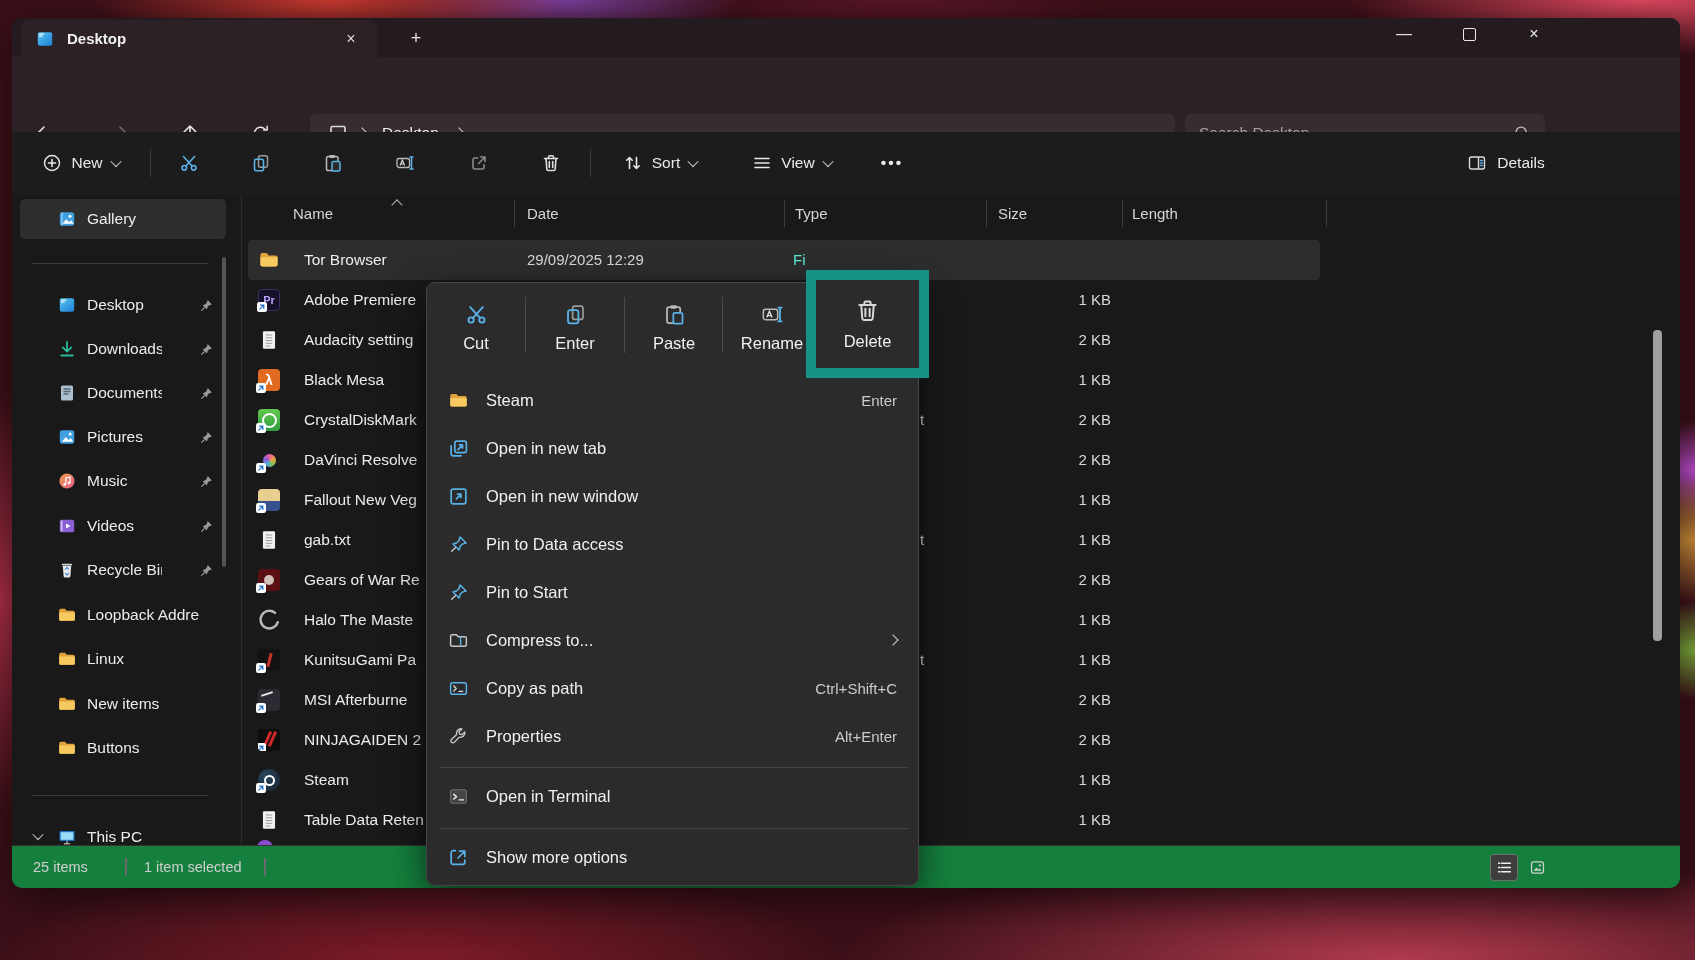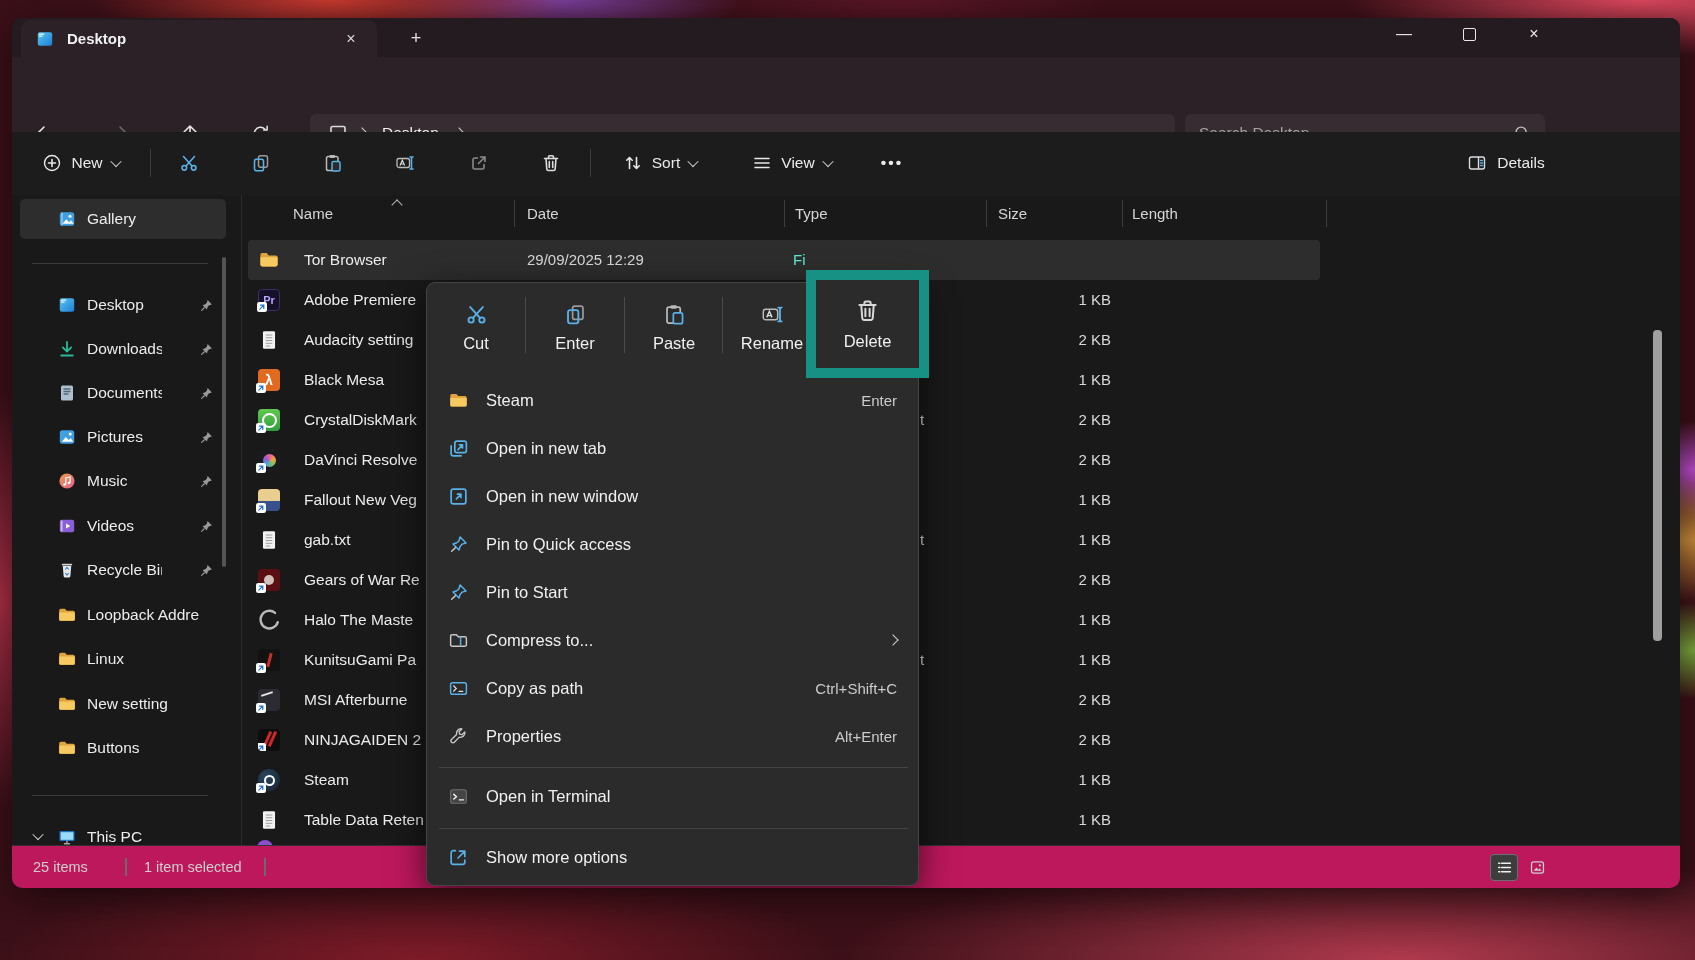--- a/index.html
+++ b/index.html
@@ -90,21 +90,21 @@
   .tile-msi em{position:absolute;left:3px;top:4px;width:12px;height:2px;background:#e8e8e8;transform:rotate(-18deg)}
   .tile-ng{background:#0d0d0d;overflow:hidden}
   .tile-ng i,.tile-ng em{position:absolute;width:3px;height:16px;background:#d02828;transform:rotate(24deg);display:block}
   .tile-ng i{left:8px;top:2px}.tile-ng em{left:13px;top:2px}
   .tile-steam{background:radial-gradient(circle at 35% 35%,#2a475e,#16202c);border-radius:50%}
   .tile-steam i{width:7px;height:7px;border:2px solid #fff;border-radius:50%;display:block}
   .tile-txt{background:transparent}
   #list-sb{position:absolute;left:1641px;top:312px;width:9px;height:311px;background:#9f9f9f;border-radius:4px;z-index:4}
   #partial-icon{position:absolute;left:245px;top:822px;width:16px;height:16px;border-radius:50%;background:#8a4fd0;z-index:1}
   
-  #statusbar{position:absolute;left:0;top:827px;width:100%;height:43px;background:#be185d;border-top:1px solid #333;z-index:5}
+  #statusbar{position:absolute;left:0;top:827px;width:100%;height:43px;background:#15803d;border-top:1px solid #333;z-index:5}
   #statusbar .txt{position:absolute;top:0;line-height:42px;color:#cfcfcf;font-size:14.5px}
   .stdiv{position:absolute;top:12px;width:1.5px;height:18px;background:#6a6a6a}
   .viewbtn{position:absolute;top:8px;width:28px;height:27px;border-radius:4px;display:flex;align-items:center;justify-content:center}
   .viewbtn.on{background:#3d3d3d;border:1px solid #6e6e6e;box-sizing:border-box}
   .viewbtn svg{width:17px;height:17px}
   
   #ctxmenu{position:absolute;left:414px;top:264px;width:493px;height:604px;background:#2b2b2b;border:1px solid #454545;
     border-radius:9px;box-shadow:0 10px 36px rgba(0,0,0,.65);z-index:10;box-sizing:border-box}
   .qcell{position:absolute;top:8px;width:98px;height:74px;display:flex;flex-direction:column;align-items:center;justify-content:center;color:#f0f0f0;font-size:16.5px;border-radius:5px}
   .qcell .ic{width:23px;height:23px;margin-bottom:8px}
@@ -469,21 +469,21 @@
         </span>
       <span class="lbl">Linux</span>
     </div>
     <div class="sitem" style="top:489px">
       <span class="ic">
           <svg viewBox="0 0 20 20">
             <path d="M2.2 5.3A1.6 1.6 0 0 1 3.8 3.7h4.1l1.9 2.1h6.4a1.6 1.6 0 0 1 1.6 1.6v6.8a1.6 1.6 0 0 1-1.6 1.6H3.8a1.6 1.6 0 0 1-1.6-1.6z" fill="#e2a33d"></path>
             <path d="M2.2 7.6h15.6v6.6a1.6 1.6 0 0 1-1.6 1.6H3.8a1.6 1.6 0 0 1-1.6-1.6z" fill="#f6ca60"></path>
           </svg>
         </span>
-      <span class="lbl">New setting</span>
+      <span class="lbl">New items</span>
     </div>
     <div class="sitem" style="top:533px">
       <span class="ic">
           <svg viewBox="0 0 20 20">
             <path d="M2.2 5.3A1.6 1.6 0 0 1 3.8 3.7h4.1l1.9 2.1h6.4a1.6 1.6 0 0 1 1.6 1.6v6.8a1.6 1.6 0 0 1-1.6 1.6H3.8a1.6 1.6 0 0 1-1.6-1.6z" fill="#e2a33d"></path>
             <path d="M2.2 7.6h15.6v6.6a1.6 1.6 0 0 1-1.6 1.6H3.8a1.6 1.6 0 0 1-1.6-1.6z" fill="#f6ca60"></path>
           </svg>
         </span>
       <span class="lbl">Buttons</span>
     </div>
@@ -783,21 +783,21 @@
         </span>
       <span class="lbl">Open in new window</span>
     </div>
     <div class="mi" style="top:238px">
       <span class="ic" style="color:#58b2e8">
           <svg viewBox="0 0 20 20">
             <path d="M11.5 2.8l5.7 5.7-3.6 1.1-2 2-1.1 3.6-5.7-5.7 3.6-1.1 2-2z" fill="none" stroke="currentColor" stroke-width="1.4" stroke-linejoin="round"></path>
             <path d="M7 13L3.5 16.5" stroke="#c8c8c8" stroke-width="1.4" stroke-linecap="round"></path>
           </svg>
         </span>
-      <span class="lbl">Pin to Quick access</span>
+      <span class="lbl">Pin to Data access</span>
     </div>
     <div class="mi" style="top:286px">
       <span class="ic" style="color:#58b2e8">
           <svg viewBox="0 0 20 20">
             <path d="M11.5 2.8l5.7 5.7-3.6 1.1-2 2-1.1 3.6-5.7-5.7 3.6-1.1 2-2z" fill="none" stroke="currentColor" stroke-width="1.4" stroke-linejoin="round"></path>
             <path d="M7 13L3.5 16.5" stroke="#c8c8c8" stroke-width="1.4" stroke-linecap="round"></path>
           </svg>
         </span>
       <span class="lbl">Pin to Start</span>
     </div>

